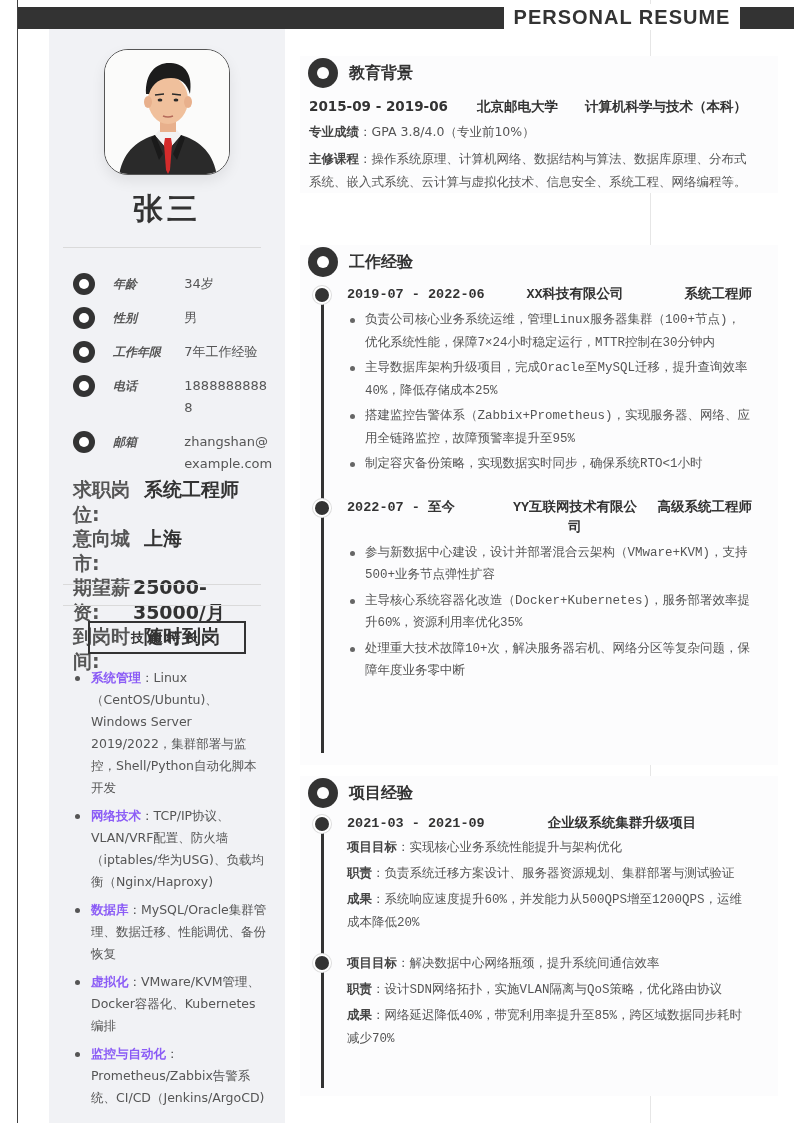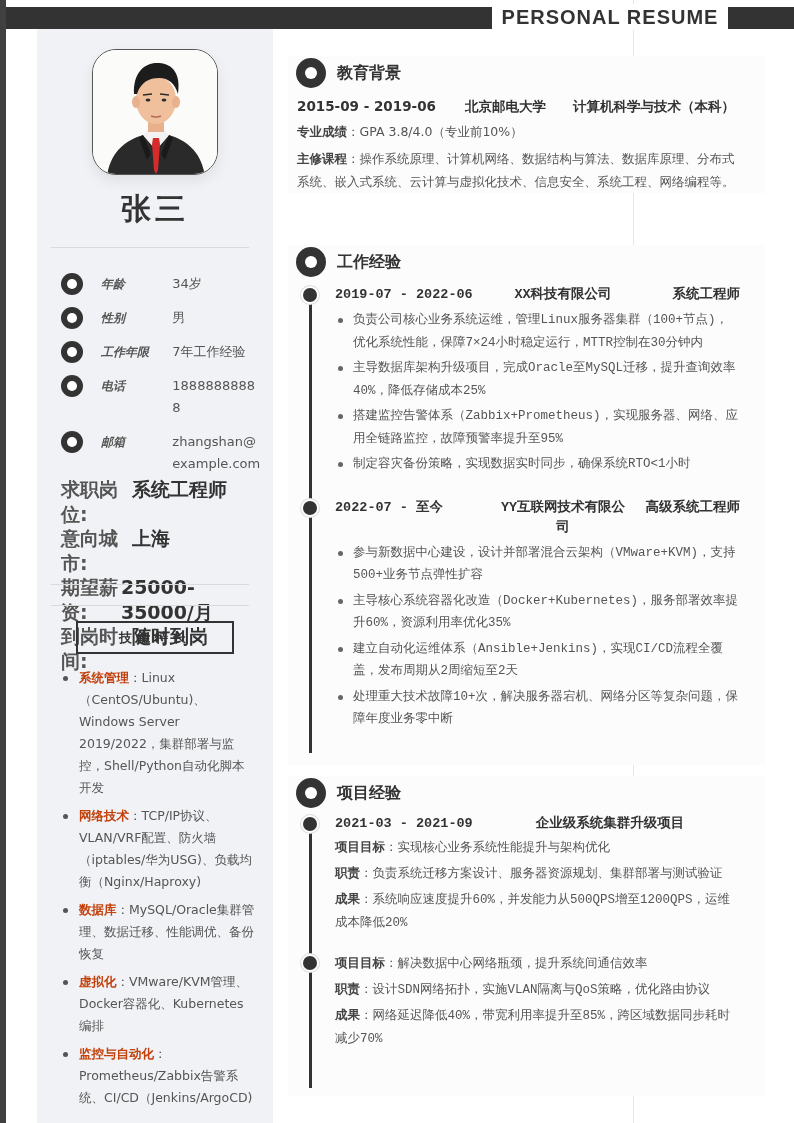--- a/index.html
+++ b/index.html
@@ -1,19 +1,19 @@
 <!DOCTYPE html>
 <html><head>
 <meta charset="utf-8">
 <style>
   * { box-sizing: border-box; margin: 0; padding: 0; }
   html, body { width: 794px; height: 1123px; overflow: hidden; background: #ffffff; }
   body { font-family: "DejaVu Sans", "Liberation Sans", sans-serif; color: #333; position: relative; }
 
-  .page { position: absolute; left: 0; top: 0; width: 634px; height: 1123px; background: #fff; border-left: 6px solid #404040; border-right: 1px solid #e6e6e6; }
+  .page { position: absolute; left: 17px; top: 0; width: 634px; height: 1123px; background: #fff; border-left: 1px solid #404040; border-right: 1px solid #e6e6e6; }
 
   
   .top-bar { position: absolute; left: 0; top: 7px; width: 794px; height: 22px; background: #333333; }
   .title-box { position: absolute; left: 486px; top: 4px; width: 236px; height: 26px; background: #ffffff; display: flex; align-items: center; justify-content: center; }
   .title-text { font-family: "Liberation Sans", sans-serif; font-weight: bold; font-size: 20px; letter-spacing: 1px; color: #333; }
 
   
   .sidebar { position: absolute; left: 31px; top: 29px; width: 236px; height: 1094px; background: #f1f2f5; }
   .avatar { position: absolute; left: 55px; top: 20px; width: 126px; height: 126px; border-radius: 24px; border: 1px solid #555; background: #fafafa; overflow: hidden; box-shadow: 0 6px 14px rgba(0,0,0,0.08); }
   .name { position: absolute; left: 0; width: 236px; top: 160px; text-align: center; font-size: 30px; font-weight: bold; color: #333; letter-spacing: 4px; }
@@ -28,21 +28,21 @@
 
   .intent-list { position: absolute; left: 24px; top: 448px; width: 200px; }
   .intent-row { font-size: 19px; line-height: 24.5px; display: flex; }
   .intent-label { color: #555; font-weight: bold; width: 71px; }
   .intent-value { color: #333; font-weight: bold; }
 
   .skills-box { position: absolute; left: 39px; top: 592px; width: 158px; height: 33px; border: 2px solid #333; display: flex; align-items: center; justify-content: center; font-size: 13px; font-weight: bold; letter-spacing: 5px; color: #333; }
   .skills-list { position: absolute; left: 22px; top: 638px; width: 196px; list-style: none; }
   .skills-list li { position: relative; padding-left: 20px; font-size: 12.5px; line-height: 22px; color: #555; margin-bottom: 6px; }
   .skills-list li::before { content: ""; position: absolute; left: 4px; top: 9px; width: 5px; height: 5px; border-radius: 50%; background: #555; }
-  .skill-key { font-weight: bold; color: #c2410c; }
+  .skill-key { font-weight: bold; color: #8b5cf6; }
 
   
   .main { position: absolute; left: 282px; top: 50px; width: 478px; }
   .section { position: absolute; left: 0; width: 478px; background: #fcfcfd; }
   .section-head { display: flex; align-items: center; height: 34px; }
   .section-icon { width: 30px; height: 30px; border-radius: 50%; background: #333; position: relative; margin-left: 8px; flex: none; }
   .section-icon::after { content: ""; position: absolute; left: 9px; top: 9px; width: 12px; height: 12px; border-radius: 50%; background: #fff; }
   .section-title { font-size: 16px; font-weight: bold; color: #333; margin-left: 11px; }
 
   .edu-row { display: flex; font-size: 13.5px; font-weight: bold; color: #333; margin-top: 8px; padding-left: 9px; }
@@ -216,21 +216,20 @@
       <div class="timeline" style="margin-top:22px;">
         <span class="tl-dot" style="top:3px;"></span>
         <div class="job-head">
           <span class="job-date">2022-07 - 至今</span>
           <span class="job-company">YY互联网技术有限公司</span>
           <span class="job-role">高级系统工程师</span>
         </div>
         <ul class="bullets">
           <li>参与新数据中心建设，设计并部署混合云架构（VMware+KVM)，支持500+业务节点弹性扩容</li>
           <li>主导核心系统容器化改造（Docker+Kubernetes)，服务部署效率提升60%，资源利用率优化35%</li>
-          <li>建立自动化运维体系（Ansible+Jenkins)，实现CI/CD流程全覆盖，发布周期从2周缩短至2天</li>
           <li>处理重大技术故障10+次，解决服务器宕机、网络分区等复杂问题，保障年度业务零中断</li>
         </ul>
       </div>
     </section>
 
     <section class="section" style="top:726px; height:320px;">
       <div class="section-head">
         <span class="section-icon"></span>
         <span class="section-title">项目经验</span>
       </div>

